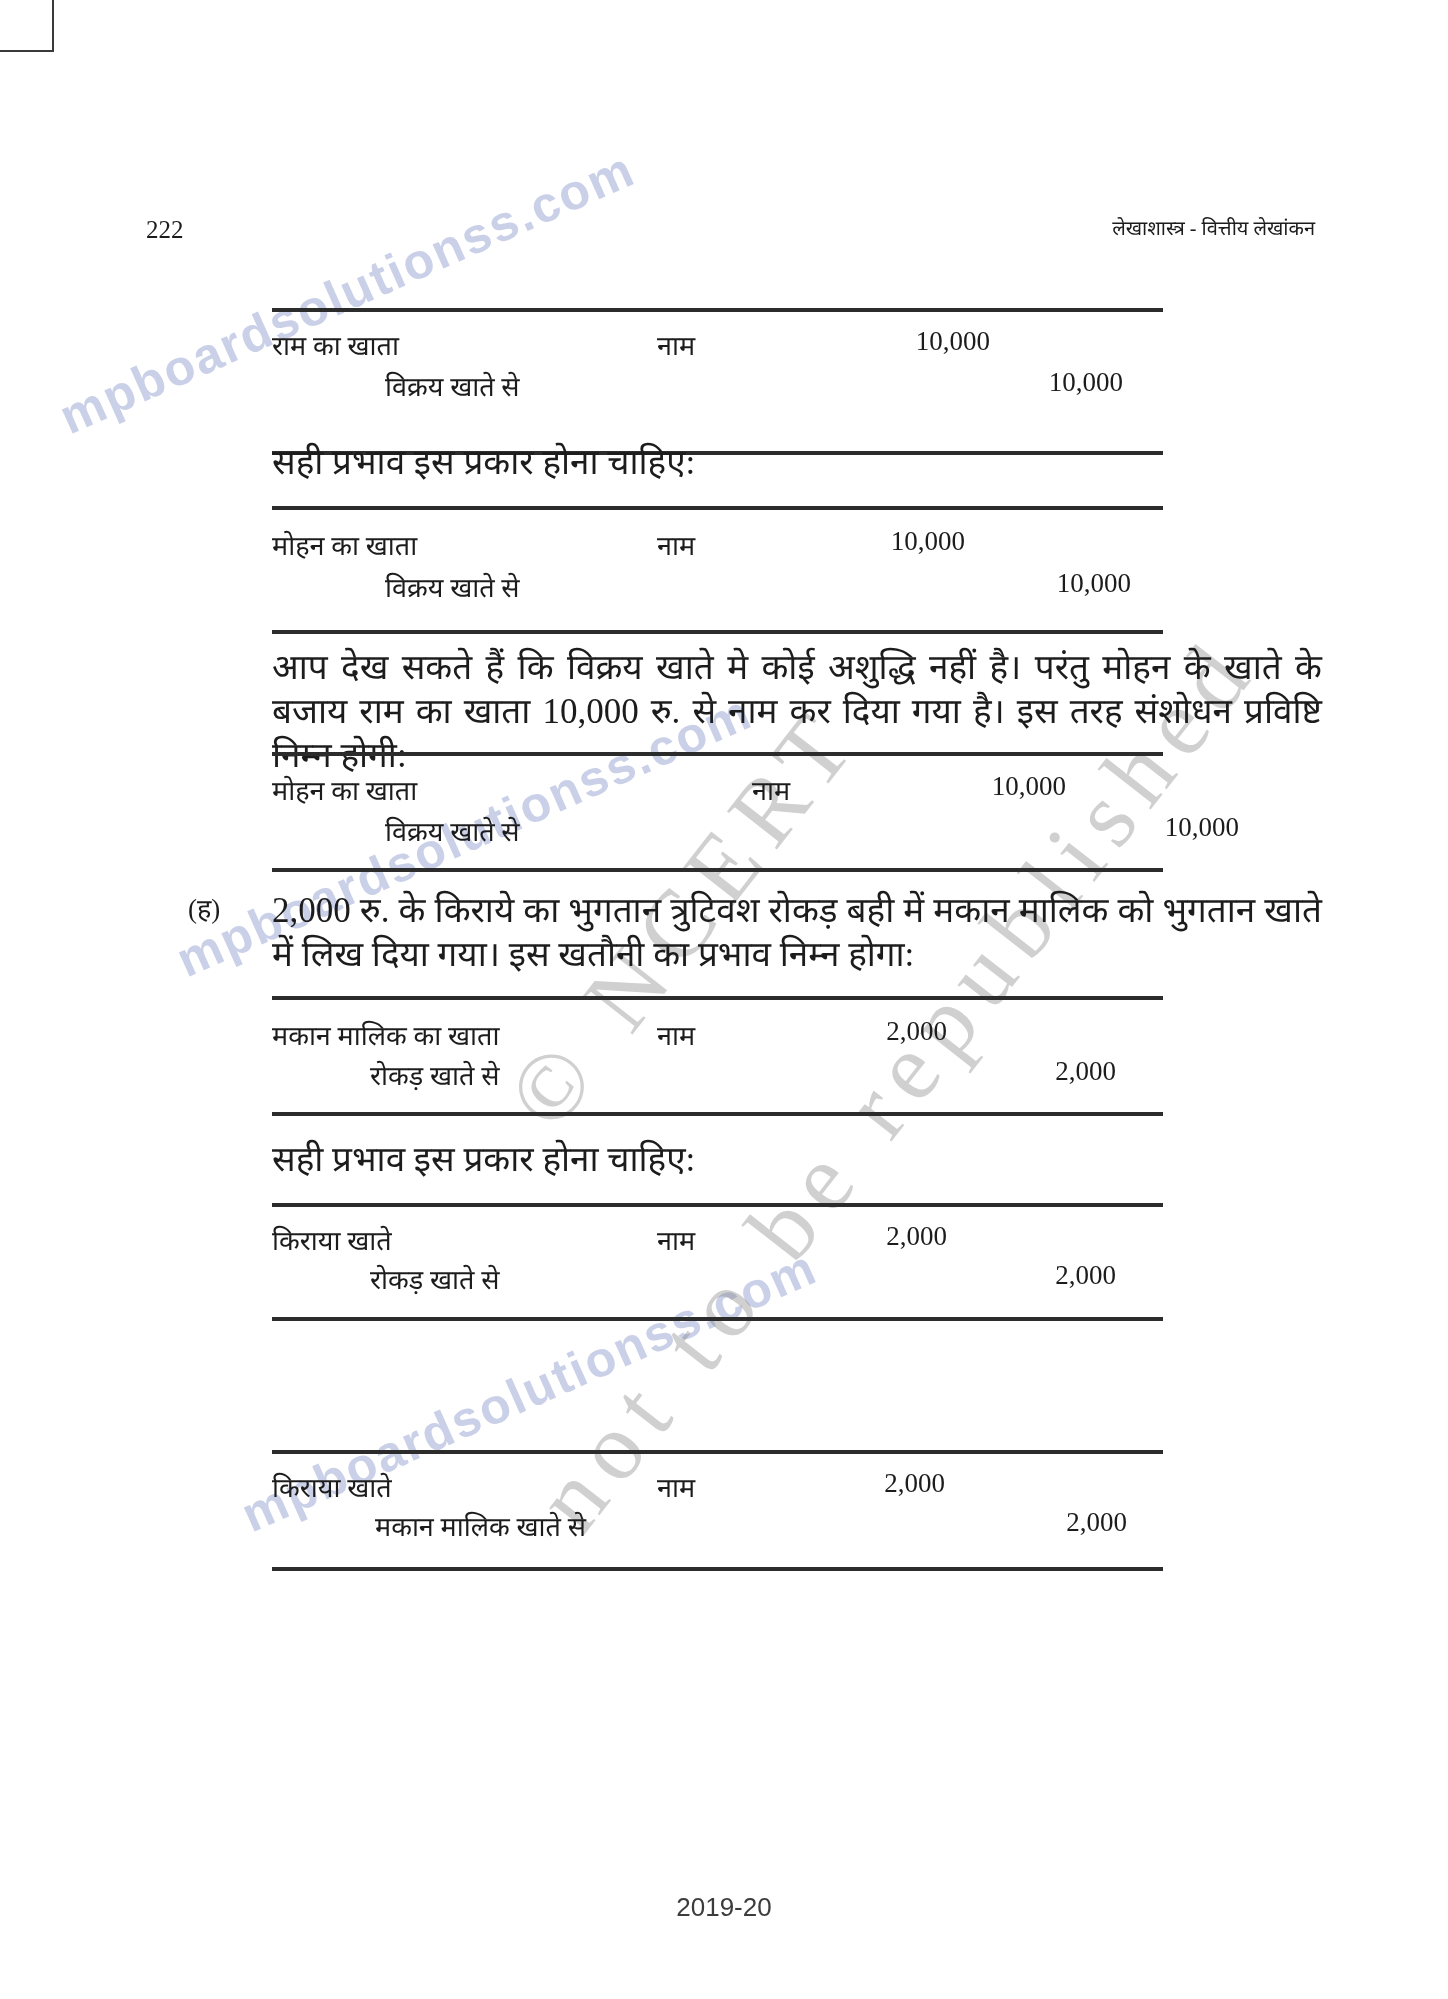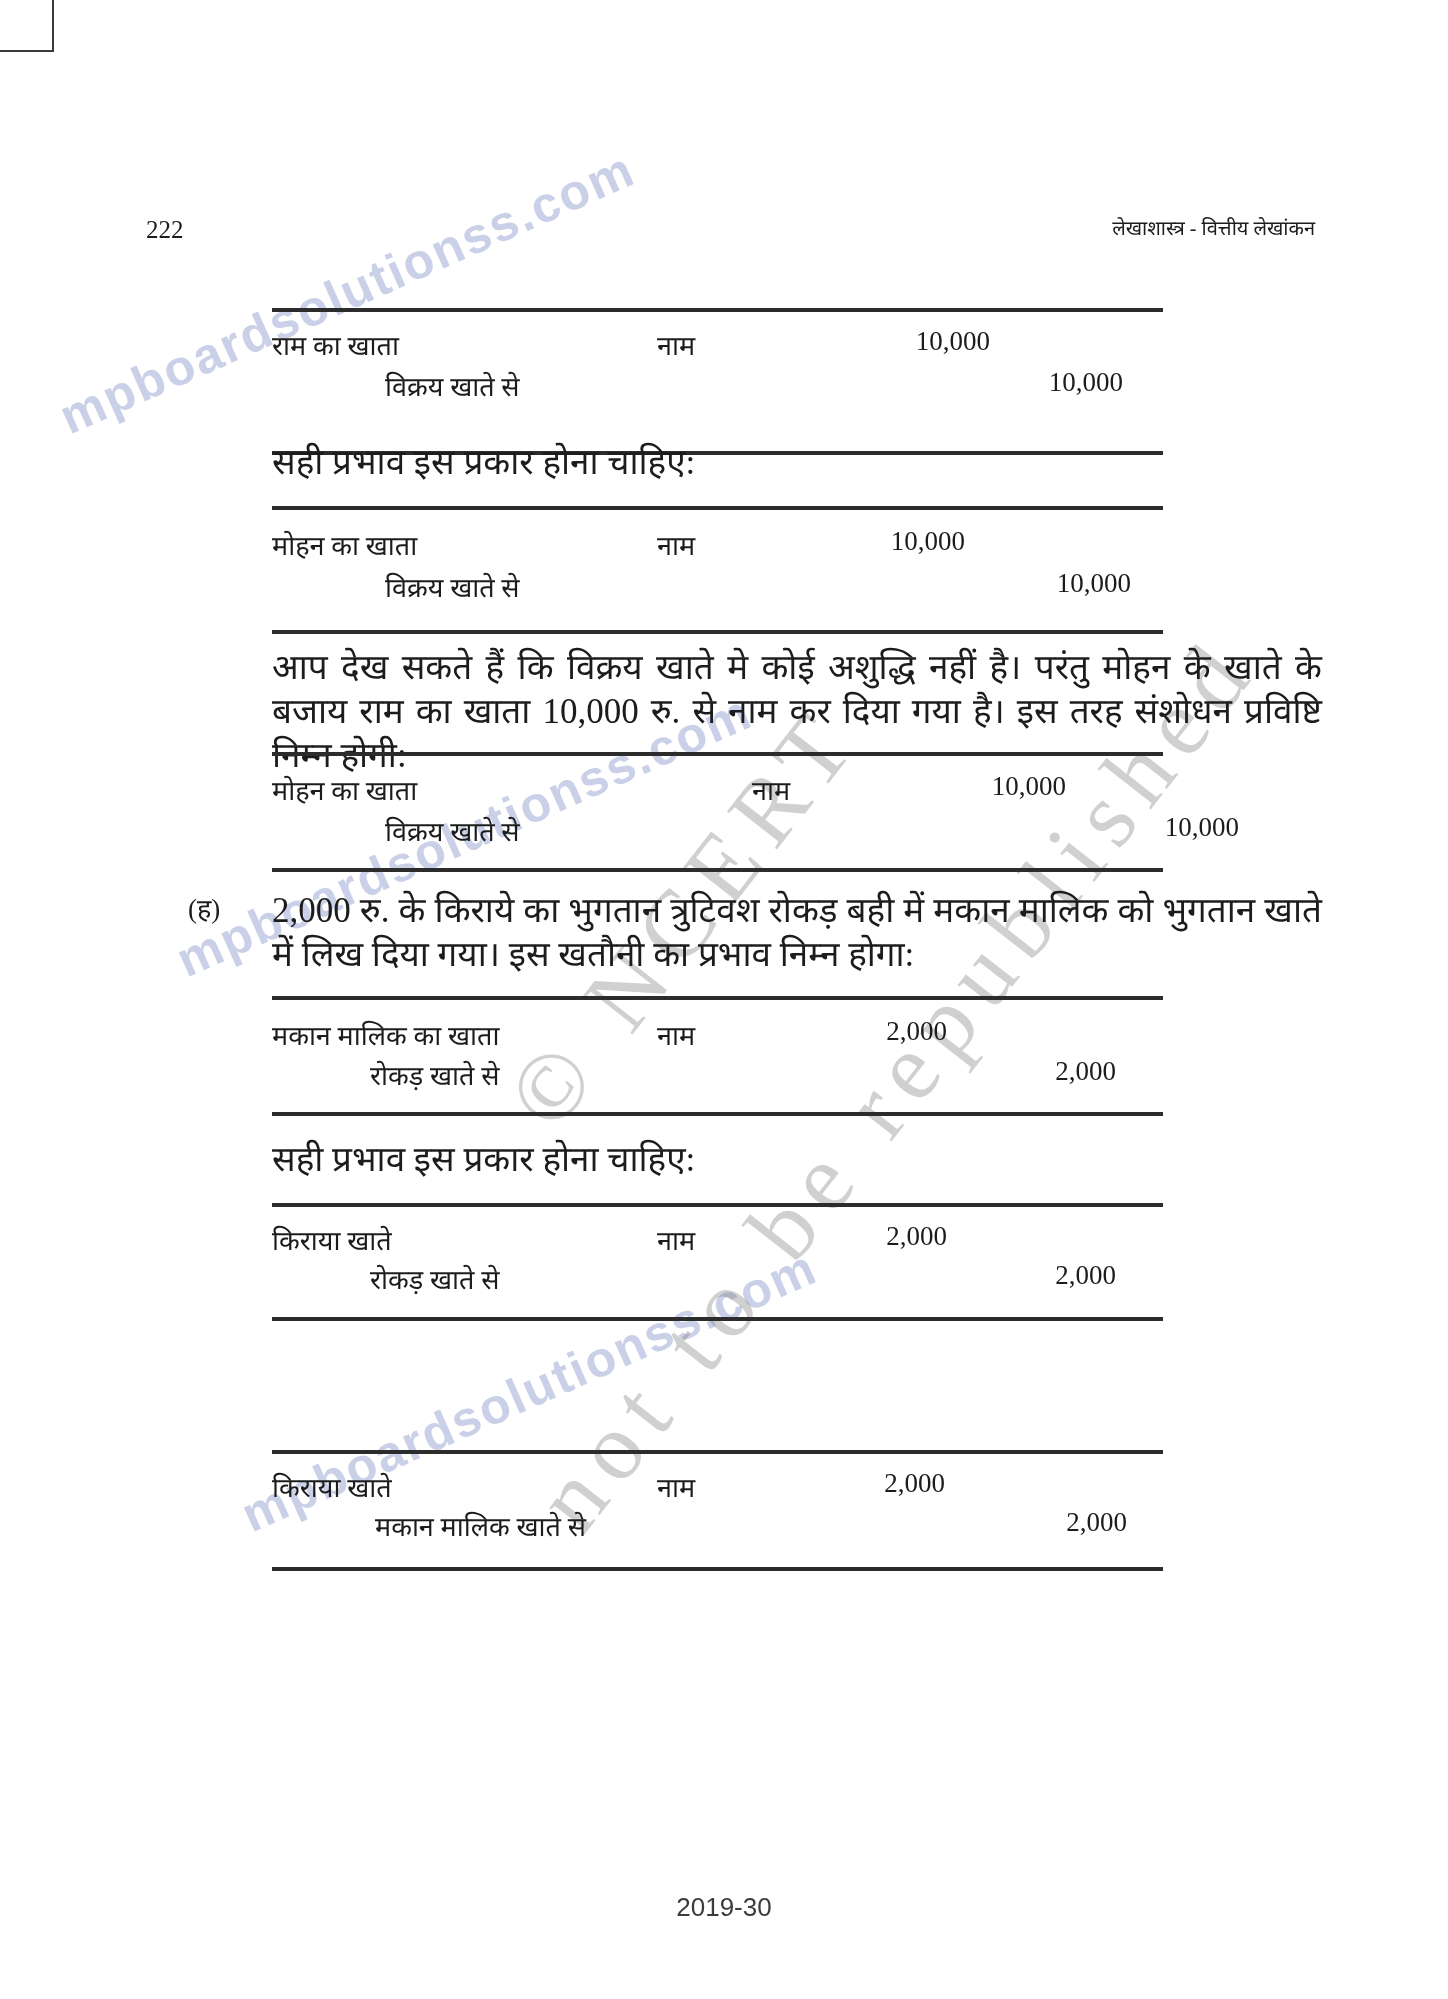--- a/index.html
+++ b/index.html
@@ -126,15 +126,15 @@
 
 
   <div class="jtable" style="top:1450px;height:121px;">
     <span class="cell" style="left:0;top:14px;">किराया खाते</span>
     <span class="cell" style="left:385px;top:14px;">नाम</span>
     <span class="cell amount" style="right:218px;top:14px;">2,000</span>
     <span class="cell" style="left:103px;top:53px;">मकान मालिक खाते से</span>
     <span class="cell amount" style="right:36px;top:53px;">2,000</span>
   </div>
 
-  <div class="footer">2019-30</div>
+  <div class="footer">2019-20</div>
 
 </div>
 
 </body></html>

